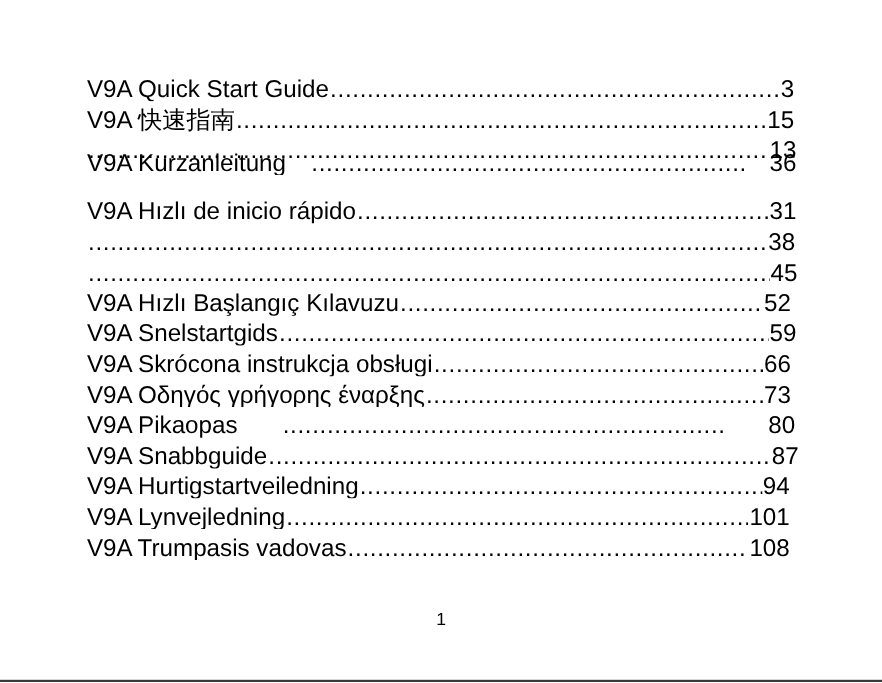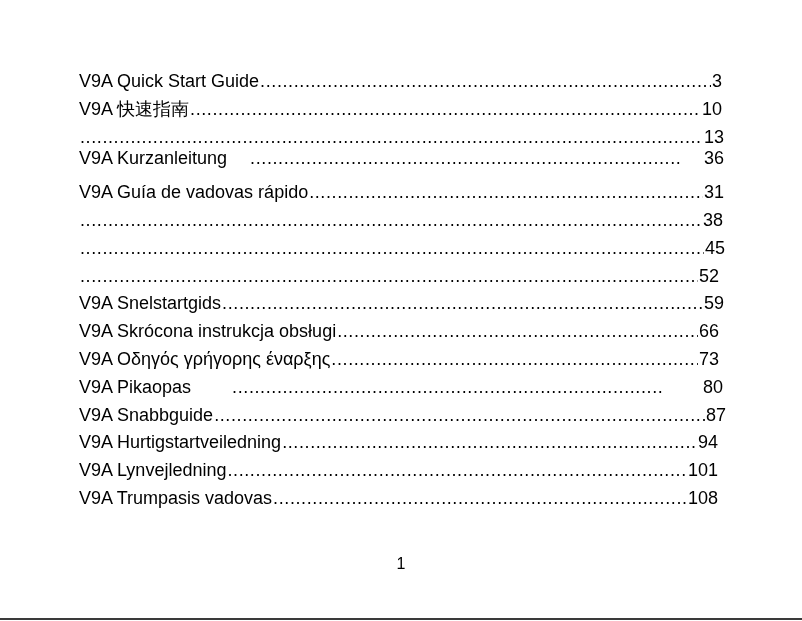--- a/index.html
+++ b/index.html
@@ -27,21 +27,21 @@
     left: 0;
     top: 0;
     width: 802px;
   }
   .toc-row {
     position: absolute;
     left: 79px;
     height: 22px;
     display: flex;
     align-items: center;
-    font-size: 18px;
+    font-size: 22px;
     line-height: 22px;
     white-space: nowrap;
     overflow: hidden;
   }
   .toc-title {
     flex: 0 0 auto;
   }
   .toc-leader {
     flex: 1 1 auto;
     overflow: hidden;
@@ -79,45 +79,46 @@
 <div class="page">
   <div class="toc" id="toc">
       <div class="toc-row" style="top: 70px; width: 643px;">
         <span class="toc-title">V9A Quick Start Guide</span>
         <span class="toc-leader"></span>
         <span class="toc-page">3</span>
       </div>
       <div class="toc-row" style="top: 97.8px; width: 643px;">
         <span class="toc-title">V9A 快速指南</span>
         <span class="toc-leader"></span>
-        <span class="toc-page">10</span>
+        <span class="toc-page">15</span>
       </div>
       <div class="toc-row" style="top: 125.6px; width: 645px;">
         <span class="toc-leader"></span>
         <span class="toc-page">13</span>
       </div>
-      <div class="toc-row" style="top: 147px; width: 645px; gap: 22px;">
+      <div class="toc-row" style="top: 137px; width: 645px; gap: 22px;">
         <span class="toc-title">V9A Kurzanleitung</span>
         <span class="toc-leader"></span>
         <span class="toc-page">36</span>
       </div>
       <div class="toc-row" style="top: 181.2px; width: 645px;">
-        <span class="toc-title">V9A Guía de vadovas rápido</span>
+        <span class="toc-title">V9A Hızlı de inicio rápido</span>
         <span class="toc-leader"></span>
         <span class="toc-page">31</span>
       </div>
       <div class="toc-row" style="top: 209px; width: 644px;">
         <span class="toc-leader"></span>
         <span class="toc-page">38</span>
       </div>
       <div class="toc-row" style="top: 236.8px; width: 646px;">
         <span class="toc-leader"></span>
         <span class="toc-page">45</span>
       </div>
       <div class="toc-row" style="top: 264.6px; width: 640px;">
+        <span class="toc-title">V9A Hızlı Başlangıç Kılavuzu</span>
         <span class="toc-leader"></span>
         <span class="toc-page">52</span>
       </div>
       <div class="toc-row" style="top: 292.4px; width: 645px;">
         <span class="toc-title">V9A Snelstartgids</span>
         <span class="toc-leader"></span>
         <span class="toc-page">59</span>
       </div>
       <div class="toc-row" style="top: 320.2px; width: 640px;">
         <span class="toc-title">V9A Skrócona instrukcja obsługi</span>

